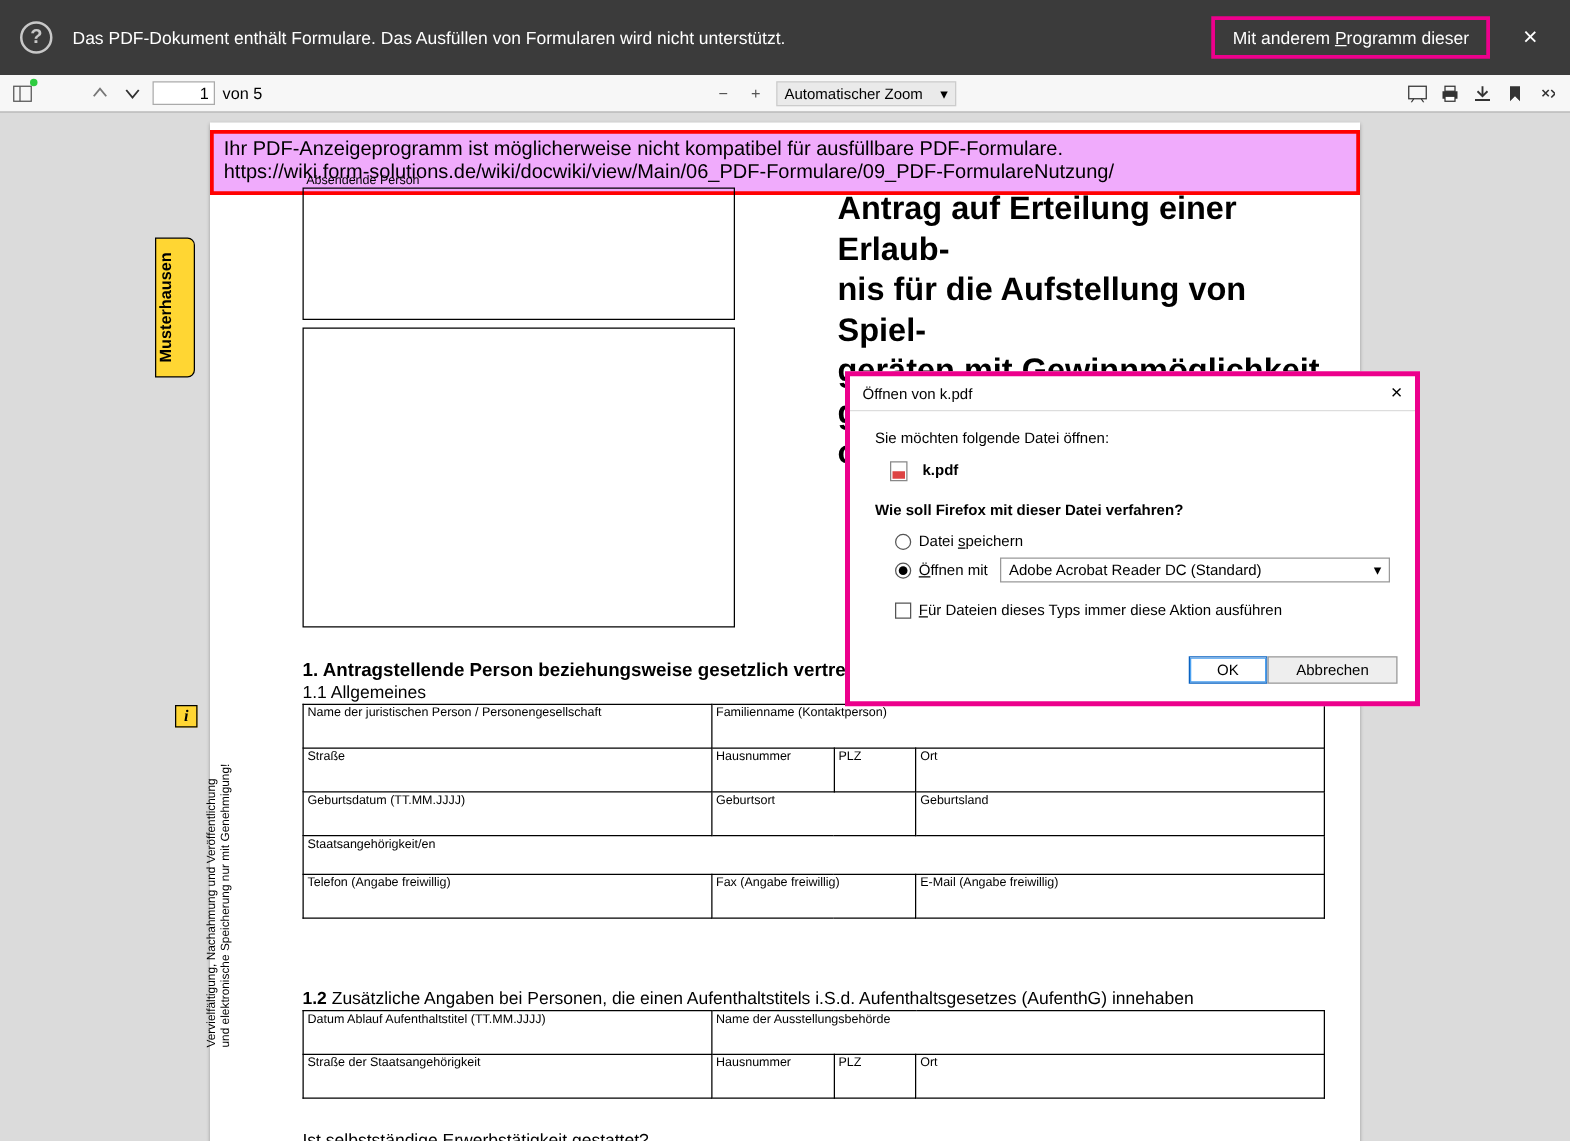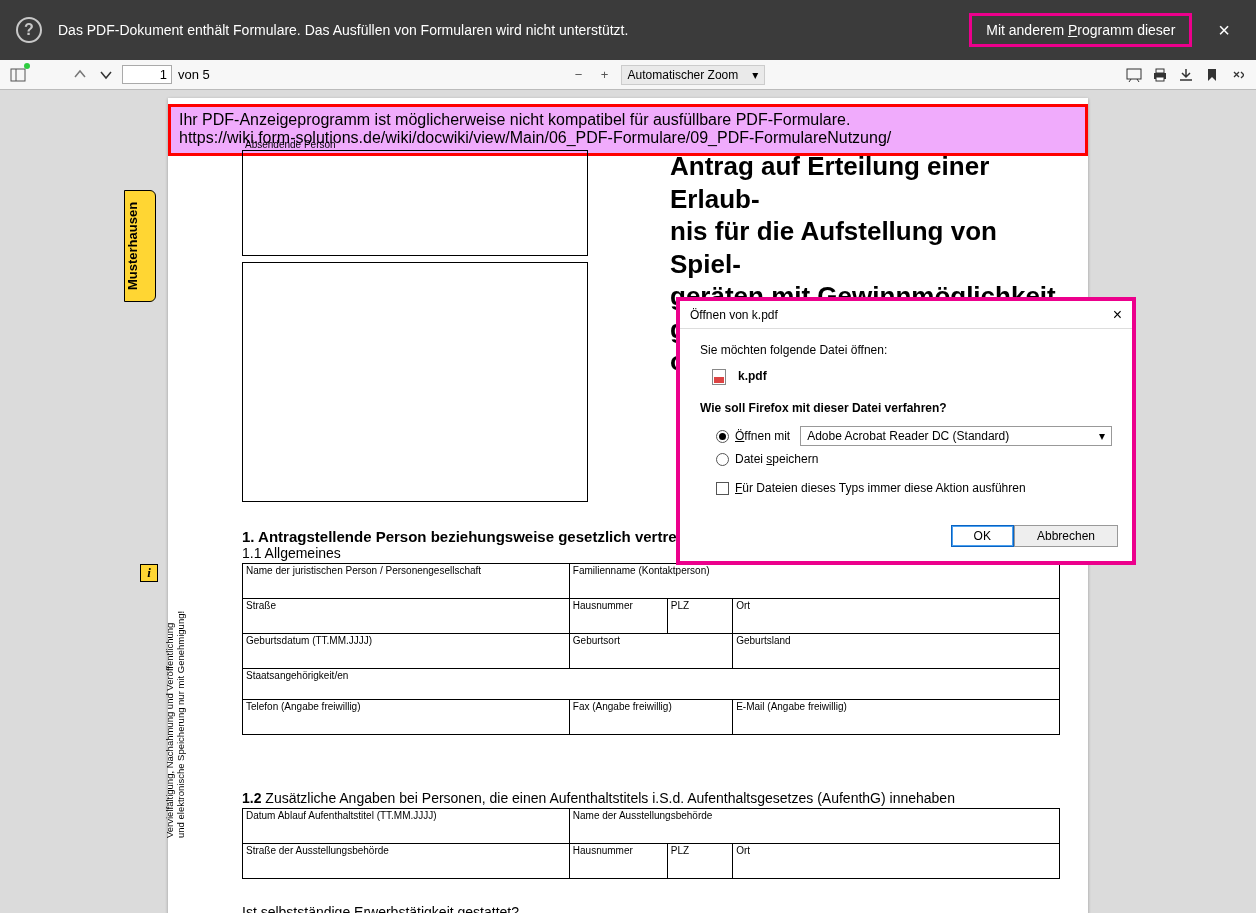--- a/index.html
+++ b/index.html
@@ -209,21 +209,21 @@
 
     <div class="sec sec2">
       <div class="sec-sub" style="font-weight:normal"><b>1.2</b> Zusätzliche Angaben bei Personen, die einen Aufenthaltstitels i.S.d. Aufenthaltsgesetzes (AufenthG) innehaben</div>
       <table class="tbl">
         <tbody>
             <tr>
               <td style="width:40%">Datum Ablauf Aufenthaltstitel (TT.MM.JJJJ)</td>
               <td colspan="3">Name der Ausstellungsbehörde</td>
             </tr>
         <tr>
-              <td>Straße der Ausstellungsbehörde</td>
+              <td>Straße der Staatsangehörigkeit</td>
               <td style="width:12%">Hausnummer</td>
               <td style="width:8%">PLZ</td>
               <td>Ort</td>
             </tr>
       </tbody>
         </table>
     </div>
 
     <div class="sec sec3">
       <div class="sec3q">Ist selbstständige Erwerbstätigkeit gestattet?</div>
@@ -239,32 +239,32 @@
   </div>
   <div class="dlg-body">
     <div class="dlg-label">Sie möchten folgende Datei öffnen:</div>
     <div class="file-row">
       <div class="pdf-ico"></div>
       <div class="file-name">k.pdf</div>
     </div>
     <div class="meta">
     </div>
     <div class="q">Wie soll Firefox mit dieser Datei verfahren?</div>
+    <div class="radio-row">
+      <span class="radio"></span>
+      <span><span>Datei </span><u>s</u><span>peichern</span></span>
+    </div>
     <div class="radio-row">
       <span class="radio sel"></span>
       <span><u>Ö</u><span>ffnen mit</span></span>
       <div class="select">
         <span>Adobe Acrobat Reader DC (Standard)</span>
           <span>▾</span>
       </div>
     </div>
-    <div class="radio-row">
-      <span class="radio"></span>
-      <span><span>Datei </span><u>s</u><span>peichern</span></span>
-    </div>
     <div class="cb-row">
       <span class="cb"></span>
       <span><u>F</u><span>ür Dateien dieses Typs immer diese Aktion ausführen</span></span>
     </div>
   </div>
   <div class="dlg-btns">
     <div class="dlg-btn ok">OK</div>
     <div class="dlg-btn">Abbrechen</div>
   </div>
 </div>

